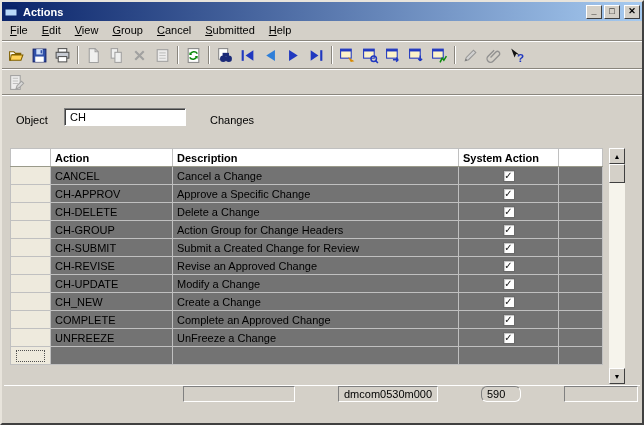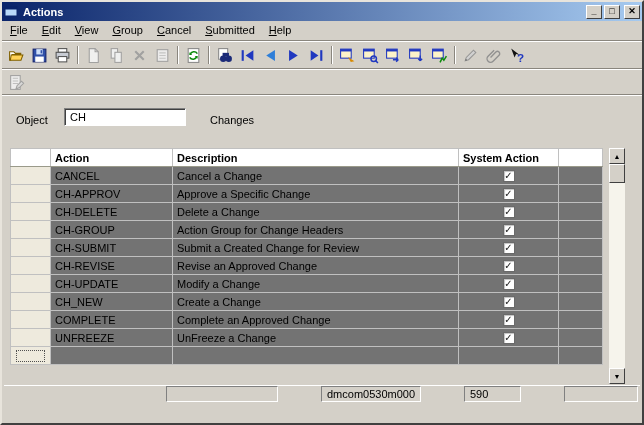--- a/index.html
+++ b/index.html
@@ -70,21 +70,21 @@
             border:1px solid; border-color:#fff #404040 #404040 #fff; }
 
   
   .statusbar { position:absolute; left:2px; right:2px; bottom:18px; height:20px;
                display:flex; align-items:flex-start; border-top:1px solid #fff;gap:40px; }
   .statusbar .spacer { flex:1; }
   .panel { height:16px; margin-left:3px; border:1px solid; border-color:#808080 #fff #fff #808080;
            display:flex; align-items:center; padding:0 5px; white-space:nowrap; }
   .panel.empty1 { width:112px; }
   .panel.session { width:100px; }
-  .panel.num { width:57px; }
+  .panel.num { width:40px;border-radius:6px; }
   .panel.end { width:74px; margin-right:2px; }
 
   .disabled svg { opacity:.9; }
 </style>
 </head>
 <body>
 
 <div class="window">
 
   <div class="titlebar">

